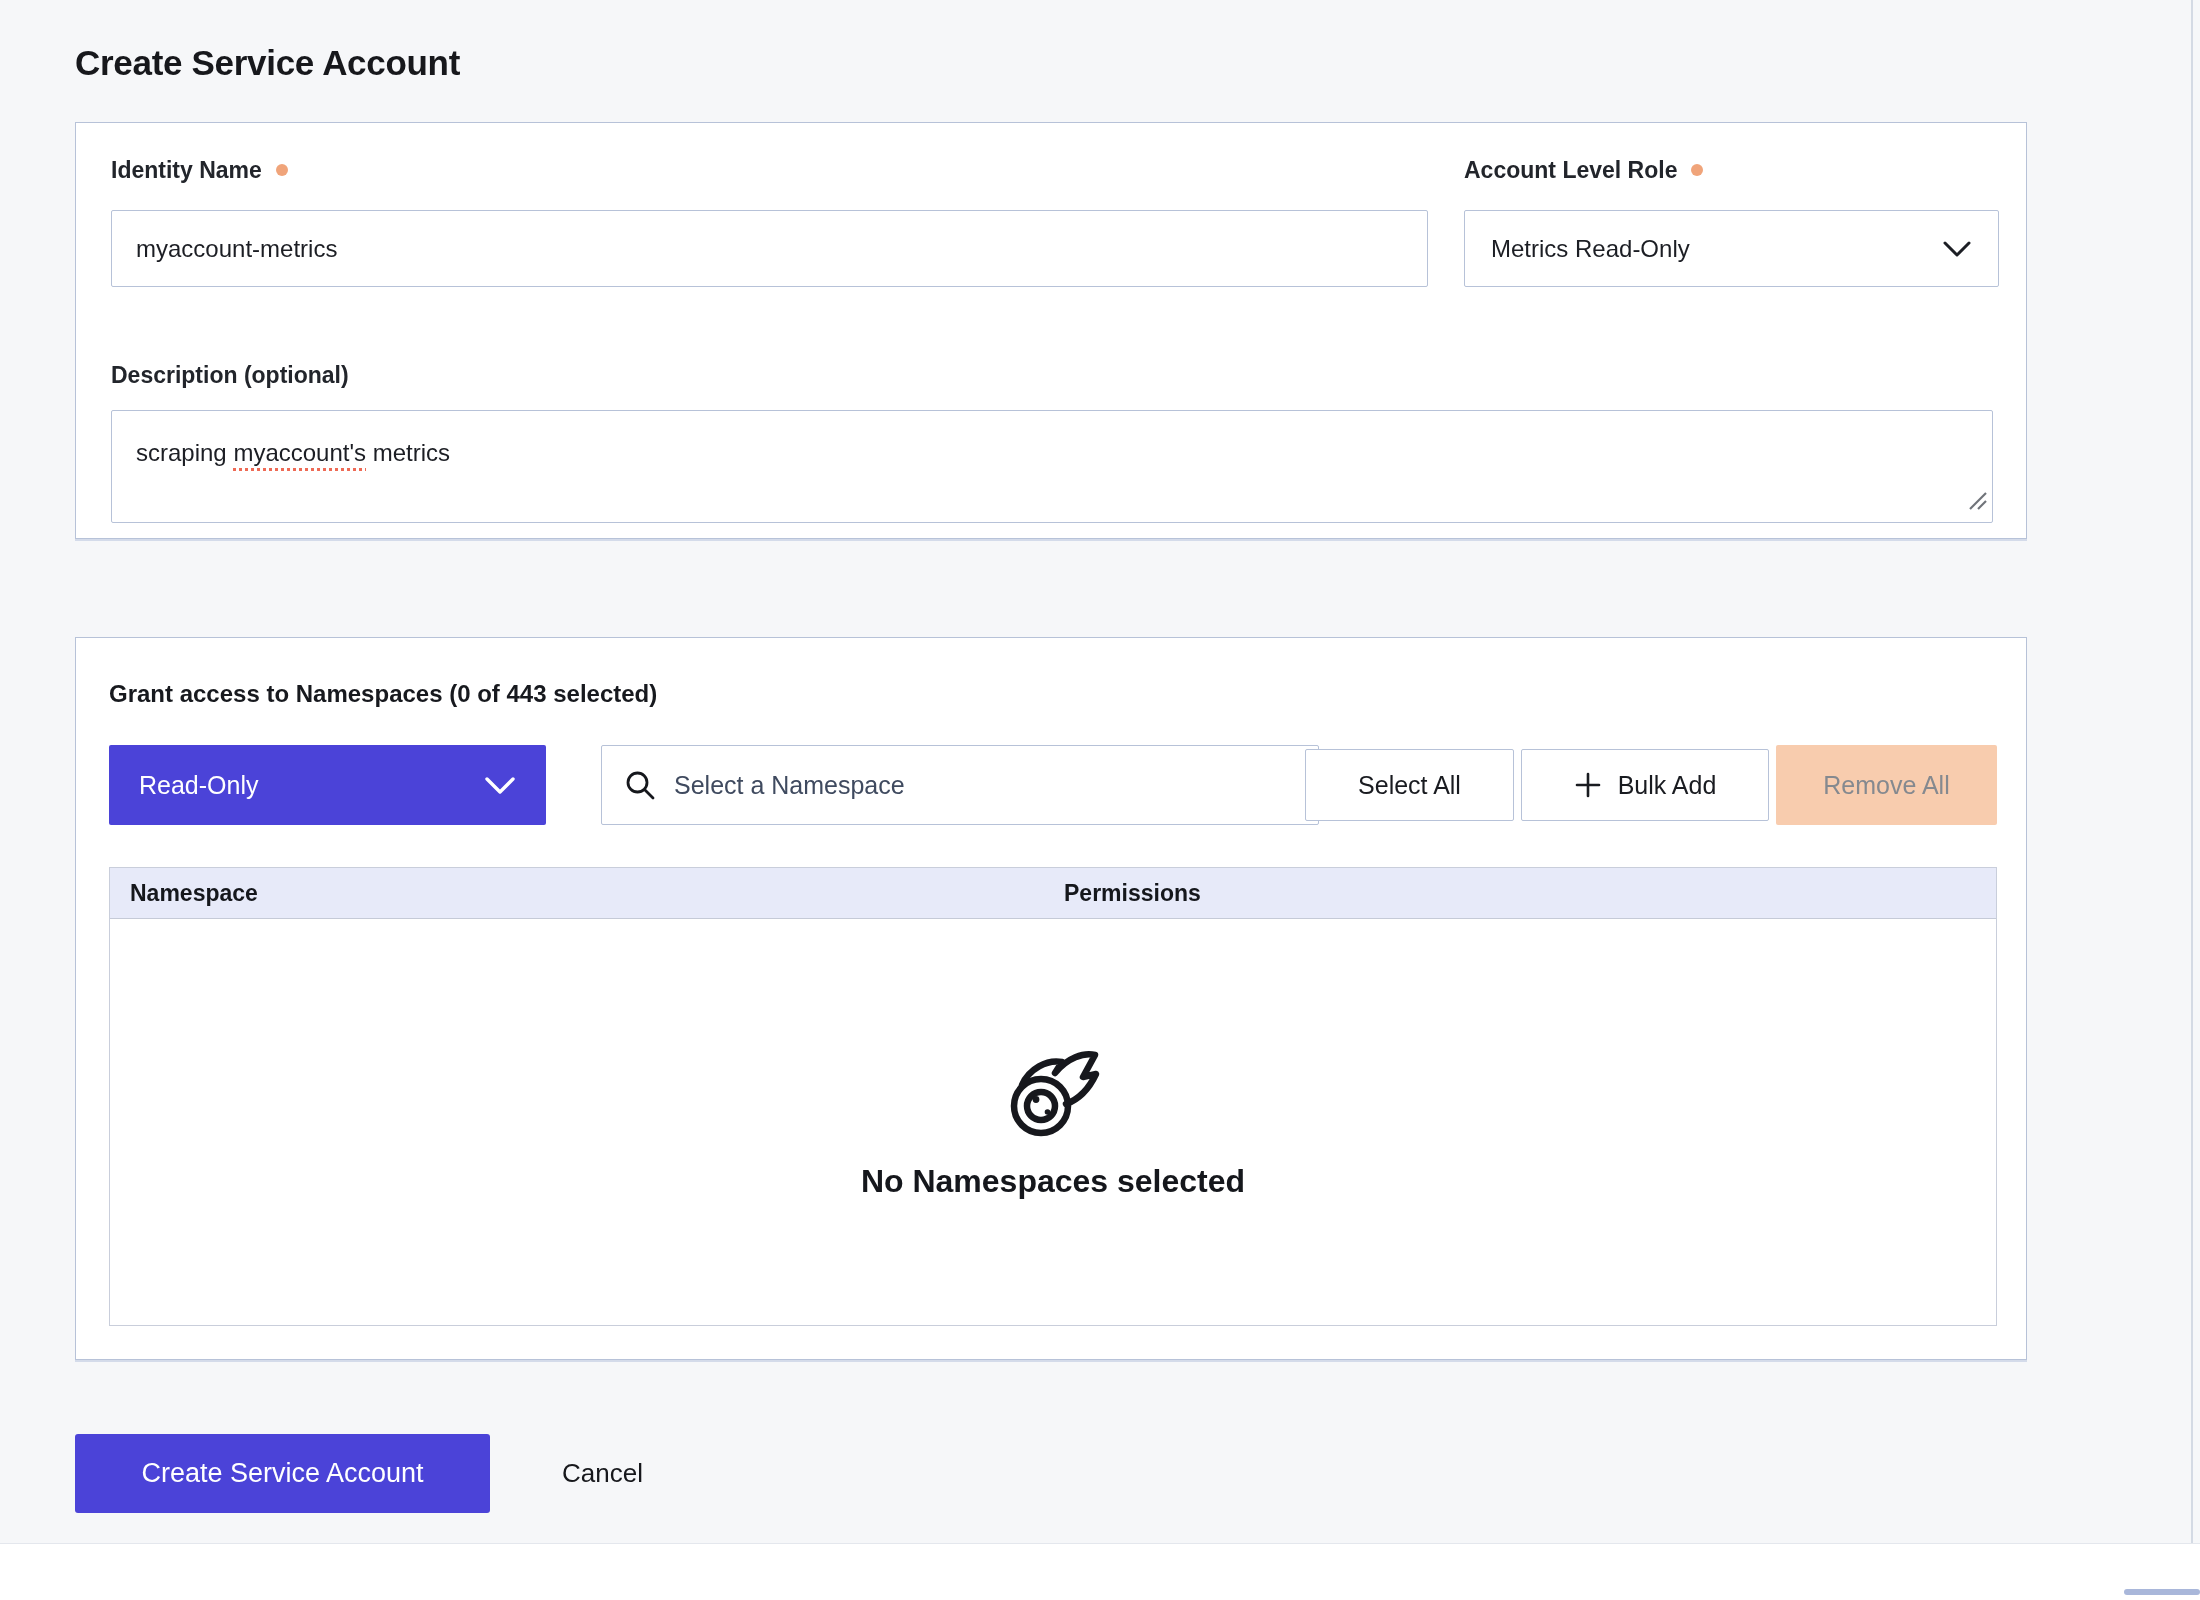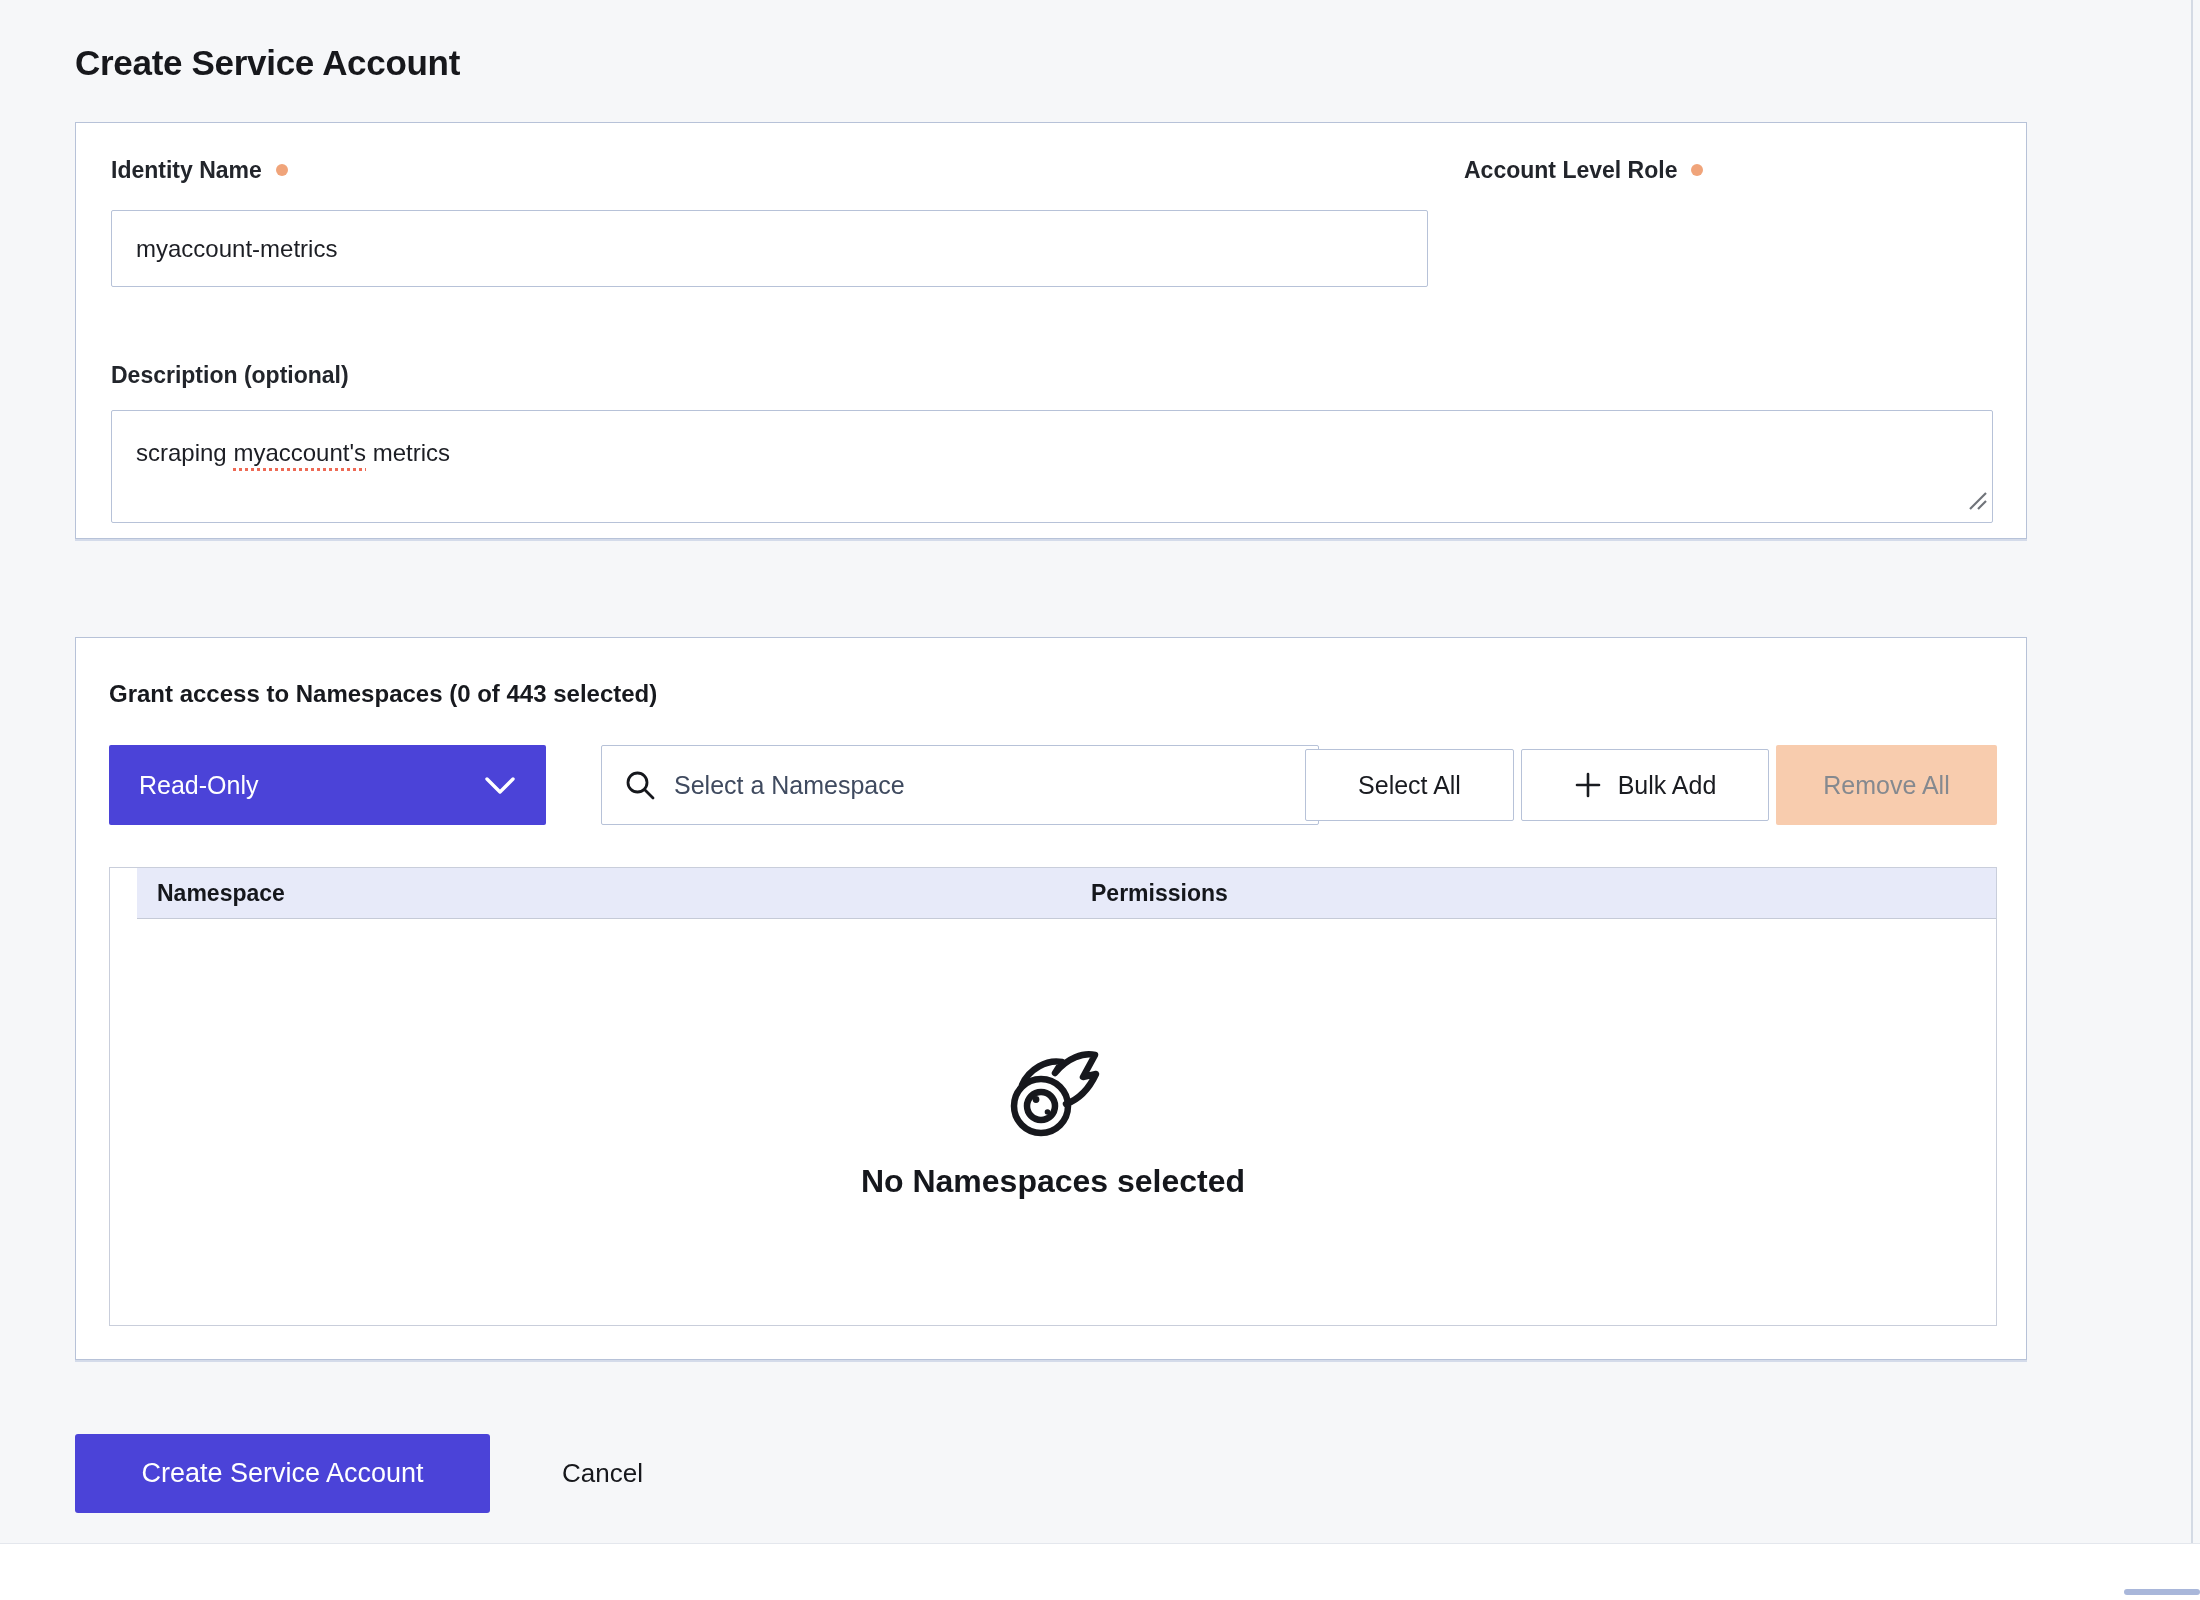--- a/index.html
+++ b/index.html
@@ -41,21 +41,21 @@
                border:1.5px solid #b7c2d8; border-radius:2px; display:flex; align-items:center; padding:0 22px;margin-left:24px; }
   .ns-search input { border:none; outline:none; flex:1; margin-left:16px; font-family:"Liberation Sans", sans-serif;
                      font-size:25px; color:#1c1e24; background:transparent; }
   .ns-search input::placeholder { color:#3f4a5f; opacity:1; }
   .select-all { position:absolute; left:1229px; top:111px; width:209px; height:72px; font-size:25px; }
   .bulk-add   { position:absolute; left:1445px; top:111px; width:248px; height:72px; font-size:25px; gap:16px; }
   .remove-all { position:absolute; left:1700px; top:107px; width:221px; height:80px; font-size:25px; }
 
   .ns-table { position:absolute; left:33px; top:229px; width:1888px; height:459px; box-sizing:border-box;
               border:1.5px solid #c9cedb; }
-  .ns-thead { position:relative; height:50px; background:#E7EAF9; border-bottom:1.5px solid #c5cad7;margin-left:27px; }
+  .ns-thead { position:relative; height:50px; background:#E7EAF9; border-bottom:1.5px solid #c5cad7; }
   .th-cell { position:absolute; top:0; height:50px; display:flex; align-items:center; font-size:23px; font-weight:600; color:#15171c; }
   .th-ns { left:20px; }
   .th-perm { left:954px; }
   .ns-tbody { position:relative; height:406px; background:#fff; display:flex; flex-direction:column; align-items:center; justify-content:center; }
   .empty-text { font-size:32px; font-weight:700; color:#15171c; margin-top:22px; }
 
   .footer-submit { position:absolute; left:75px; top:1434px; width:415px; height:79px; font-size:27px; font-weight:500; border-radius:3px; }
   .footer-cancel { position:absolute; left:556px; top:1445px; height:56px; display:flex; align-items:center;
                    font-size:26px; font-weight:500; color:#17181c; background:transparent; border:none; cursor:pointer;
                    font-family:"Liberation Sans", sans-serif; }
@@ -73,20 +73,28 @@
 
   <section class="card card1">
 
     <div class="field-label" style="left:35px; top:34px;">
       <span>Identity Name</span><span class="req-dot"></span>
     </div>
     <input class="text-input" style="left: 35px; top: 87px; width: 1317px; height: 77px;" type="text" spellcheck="false" value="myaccount-metrics">
 
     <div class="field-label" style="left:1388px; top:34px;">
       <span>Account Level Role</span><span class="req-dot"></span>
+    </div>
+    <div class="select-box" style="left:1388px; top:87px; width:535px; height:77px;">
+      <span class="sel-text">Metrics Read-Only</span>
+      <span style="display:flex;">
+        <svg width="30" height="18" viewBox="0 0 30 18">
+            <polyline points="3,3 15,15 27,3" fill="none" stroke="#1c1e24" stroke-width="3" stroke-linecap="round" stroke-linejoin="round"></polyline>
+          </svg>
+      </span>
     </div>
 
     <div class="field-label" style="left:35px; top:239px;">
       <span>Description (optional)</span>
     </div>
     <div class="textarea-box" style="left:35px; top:287px; width:1882px; height:113px;">
       <span><span>scraping </span><span class="misspell">myaccount's</span><span> metrics</span></span>
       <span class="resize">
         <svg width="24" height="24" viewBox="0 0 24 24">
           <line x1="5" y1="21" x2="21" y2="5" stroke="#6f7379" stroke-width="2.2"></line>

